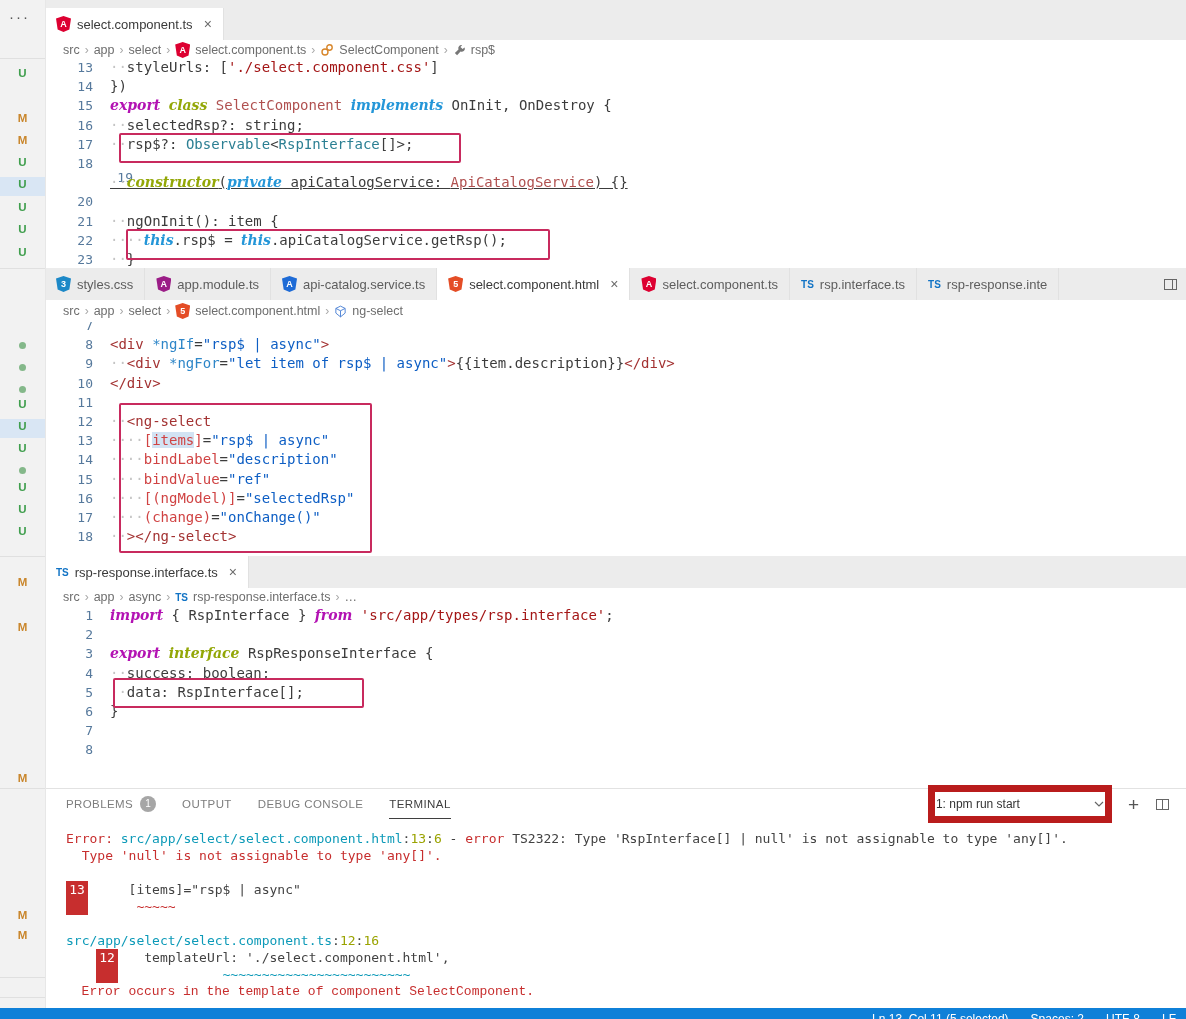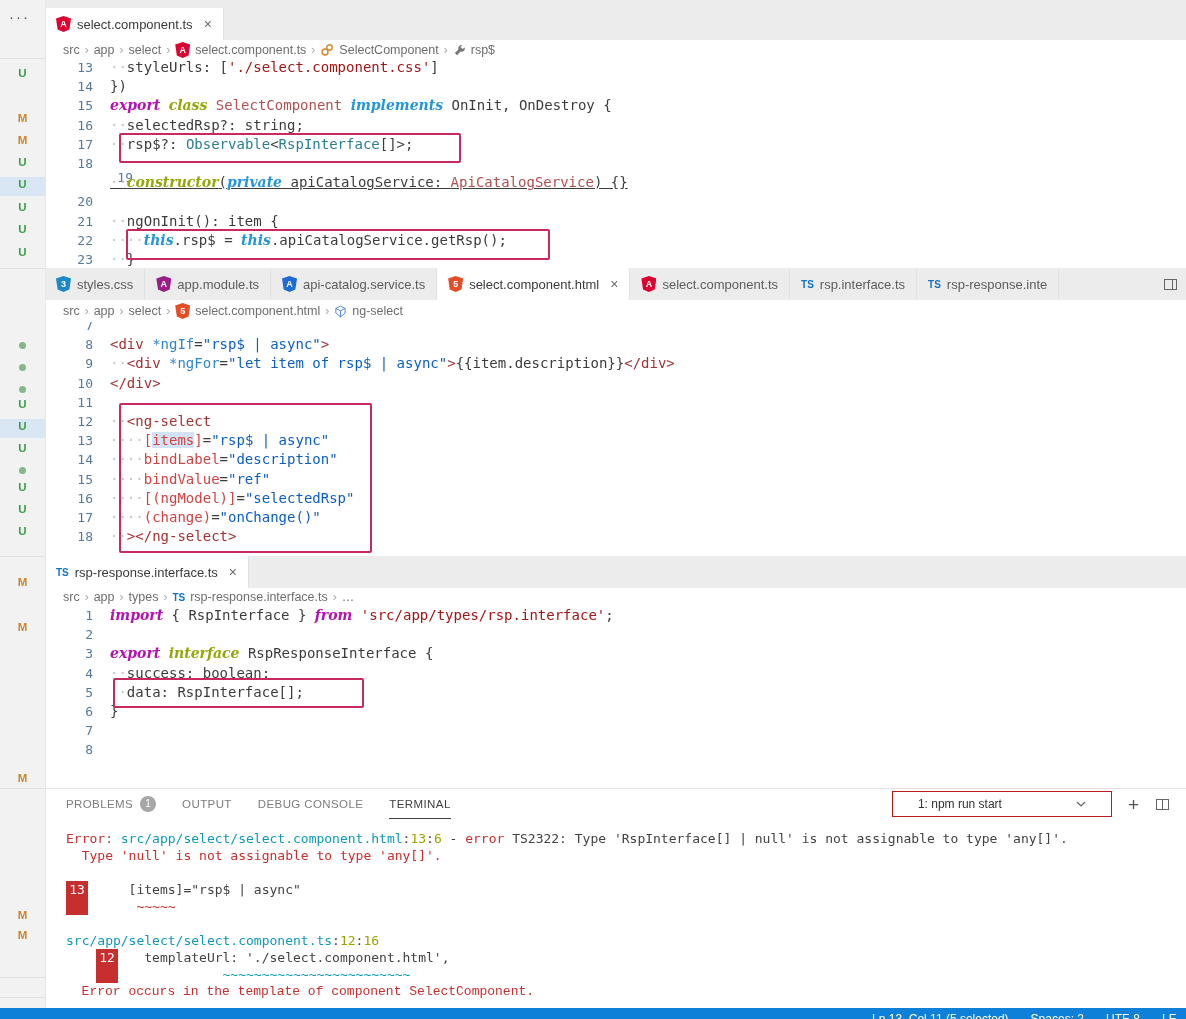--- a/index.html
+++ b/index.html
@@ -43,21 +43,21 @@
   .sel{background:#d2e3f3}
 
   .annot{position:absolute;border:2px solid #c82a5e;border-radius:2px;z-index:6;}
 
   
   #panel-header{position:absolute;left:45px;right:0;top:788px;height:30px;background:#fff;border-top:1px solid #e2e2e2;display:flex;align-items:center;padding-left:21px;gap:26px;z-index:2;}
   .ptab{font-size:11.5px;letter-spacing:.4px;color:#7d7d7d;height:29px;display:flex;align-items:center;gap:7px;border-bottom:1.5px solid transparent;cursor:default;}
   .ptab.active{color:#3f3f3f;border-color:#3f3f3f;}
   .pbadge{width:16px;height:16px;border-radius:50%;background:#a6a6a6;color:#fff;font-size:10px;display:flex;align-items:center;justify-content:center;letter-spacing:0;}
   #panel-actions{margin-left:auto;display:flex;align-items:center;gap:16px;padding-right:16px;}
-  #terminal-picker{border:1px solid #b91c1c;height:24px;width:168px;display:flex;align-items:center;justify-content:space-between;padding:0 25px;font-size:12px;color:#333;background:#fff;}
+  #terminal-picker{border:7px solid #b91c1c;height:24px;width:168px;display:flex;align-items:center;justify-content:space-between;padding:0 1px;font-size:12px;color:#333;background:#fff;}
   .plus{font-size:19px;color:#555;line-height:19px;}
 
   #terminal{position:absolute;left:45px;right:0;top:830px;height:178px;background:#fff;z-index:1;}
   .tline{position:absolute;left:21px;right:0;height:17px;line-height:17px;font-family:"DejaVu Sans Mono",monospace;font-size:13px;white-space:pre;}
   .tp{color:#424242}.tred{color:#c72e2e}.tcyan{color:#0d9ab8}.tyel{color:#9aa300}
   .tblock{position:absolute;width:22px;height:34px;background:#c72e2e;color:#fff;font-family:"DejaVu Sans Mono",monospace;font-size:13px;line-height:17px;text-align:center;z-index:2;}
 
   #status-bar{position:absolute;left:0;right:0;top:1008px;height:11px;background:#0f80d8;overflow:hidden;z-index:7;}
   #status-inner{display:flex;align-items:center;justify-content:flex-end;gap:22px;height:22px;padding-right:10px;color:#fff;font-size:12px;}
   svg{display:block}
@@ -264,21 +264,21 @@
       <div class="breadcrumb" style="top: 588px; height: 18px;">
         <span class="bc-item">
           <span>src</span>
         </span>
         <span class="bc-sep">›</span>
         <span class="bc-item">
           <span>app</span>
         </span>
         <span class="bc-sep">›</span>
         <span class="bc-item">
-          <span>types</span>
+          <span>async</span>
         </span>
         <span class="bc-sep">›</span>
         <span class="bc-item">
           <span class="tsicon">TS</span>
           <span>rsp-response.interface.ts</span>
         </span>
         <span class="bc-sep">›</span>
         <span class="bc-item">
           <span>…</span>
         </span>

